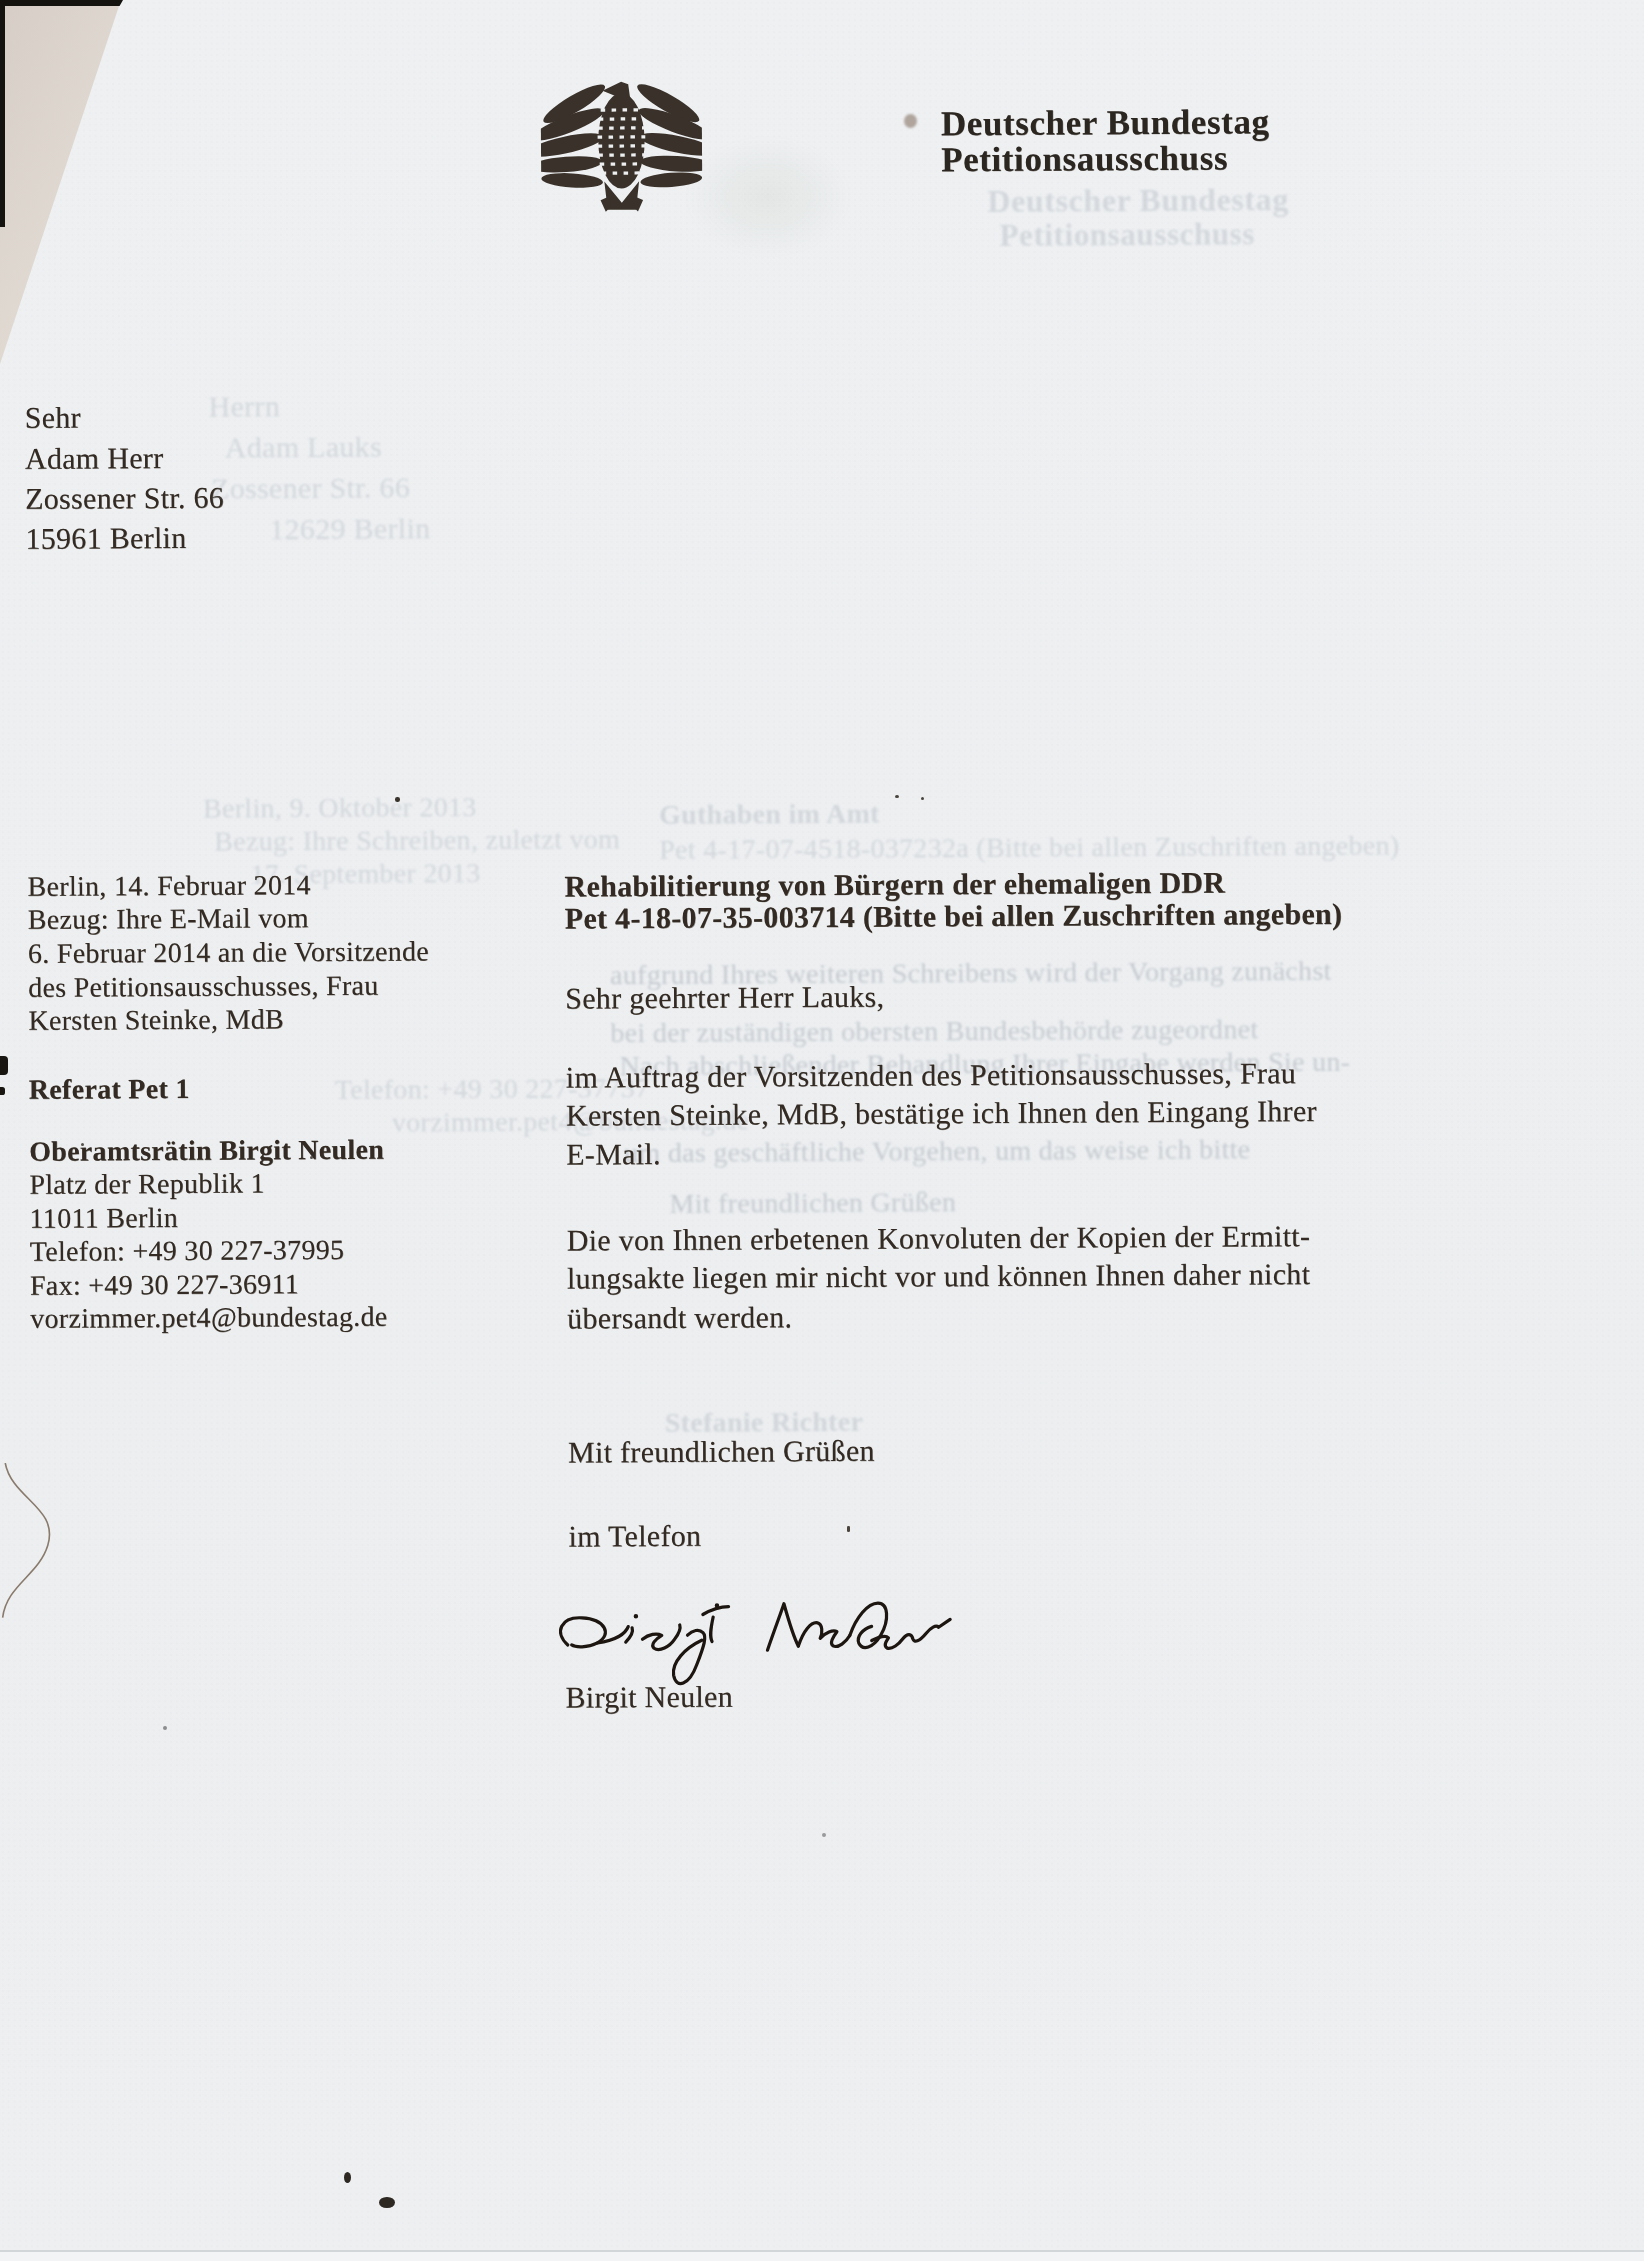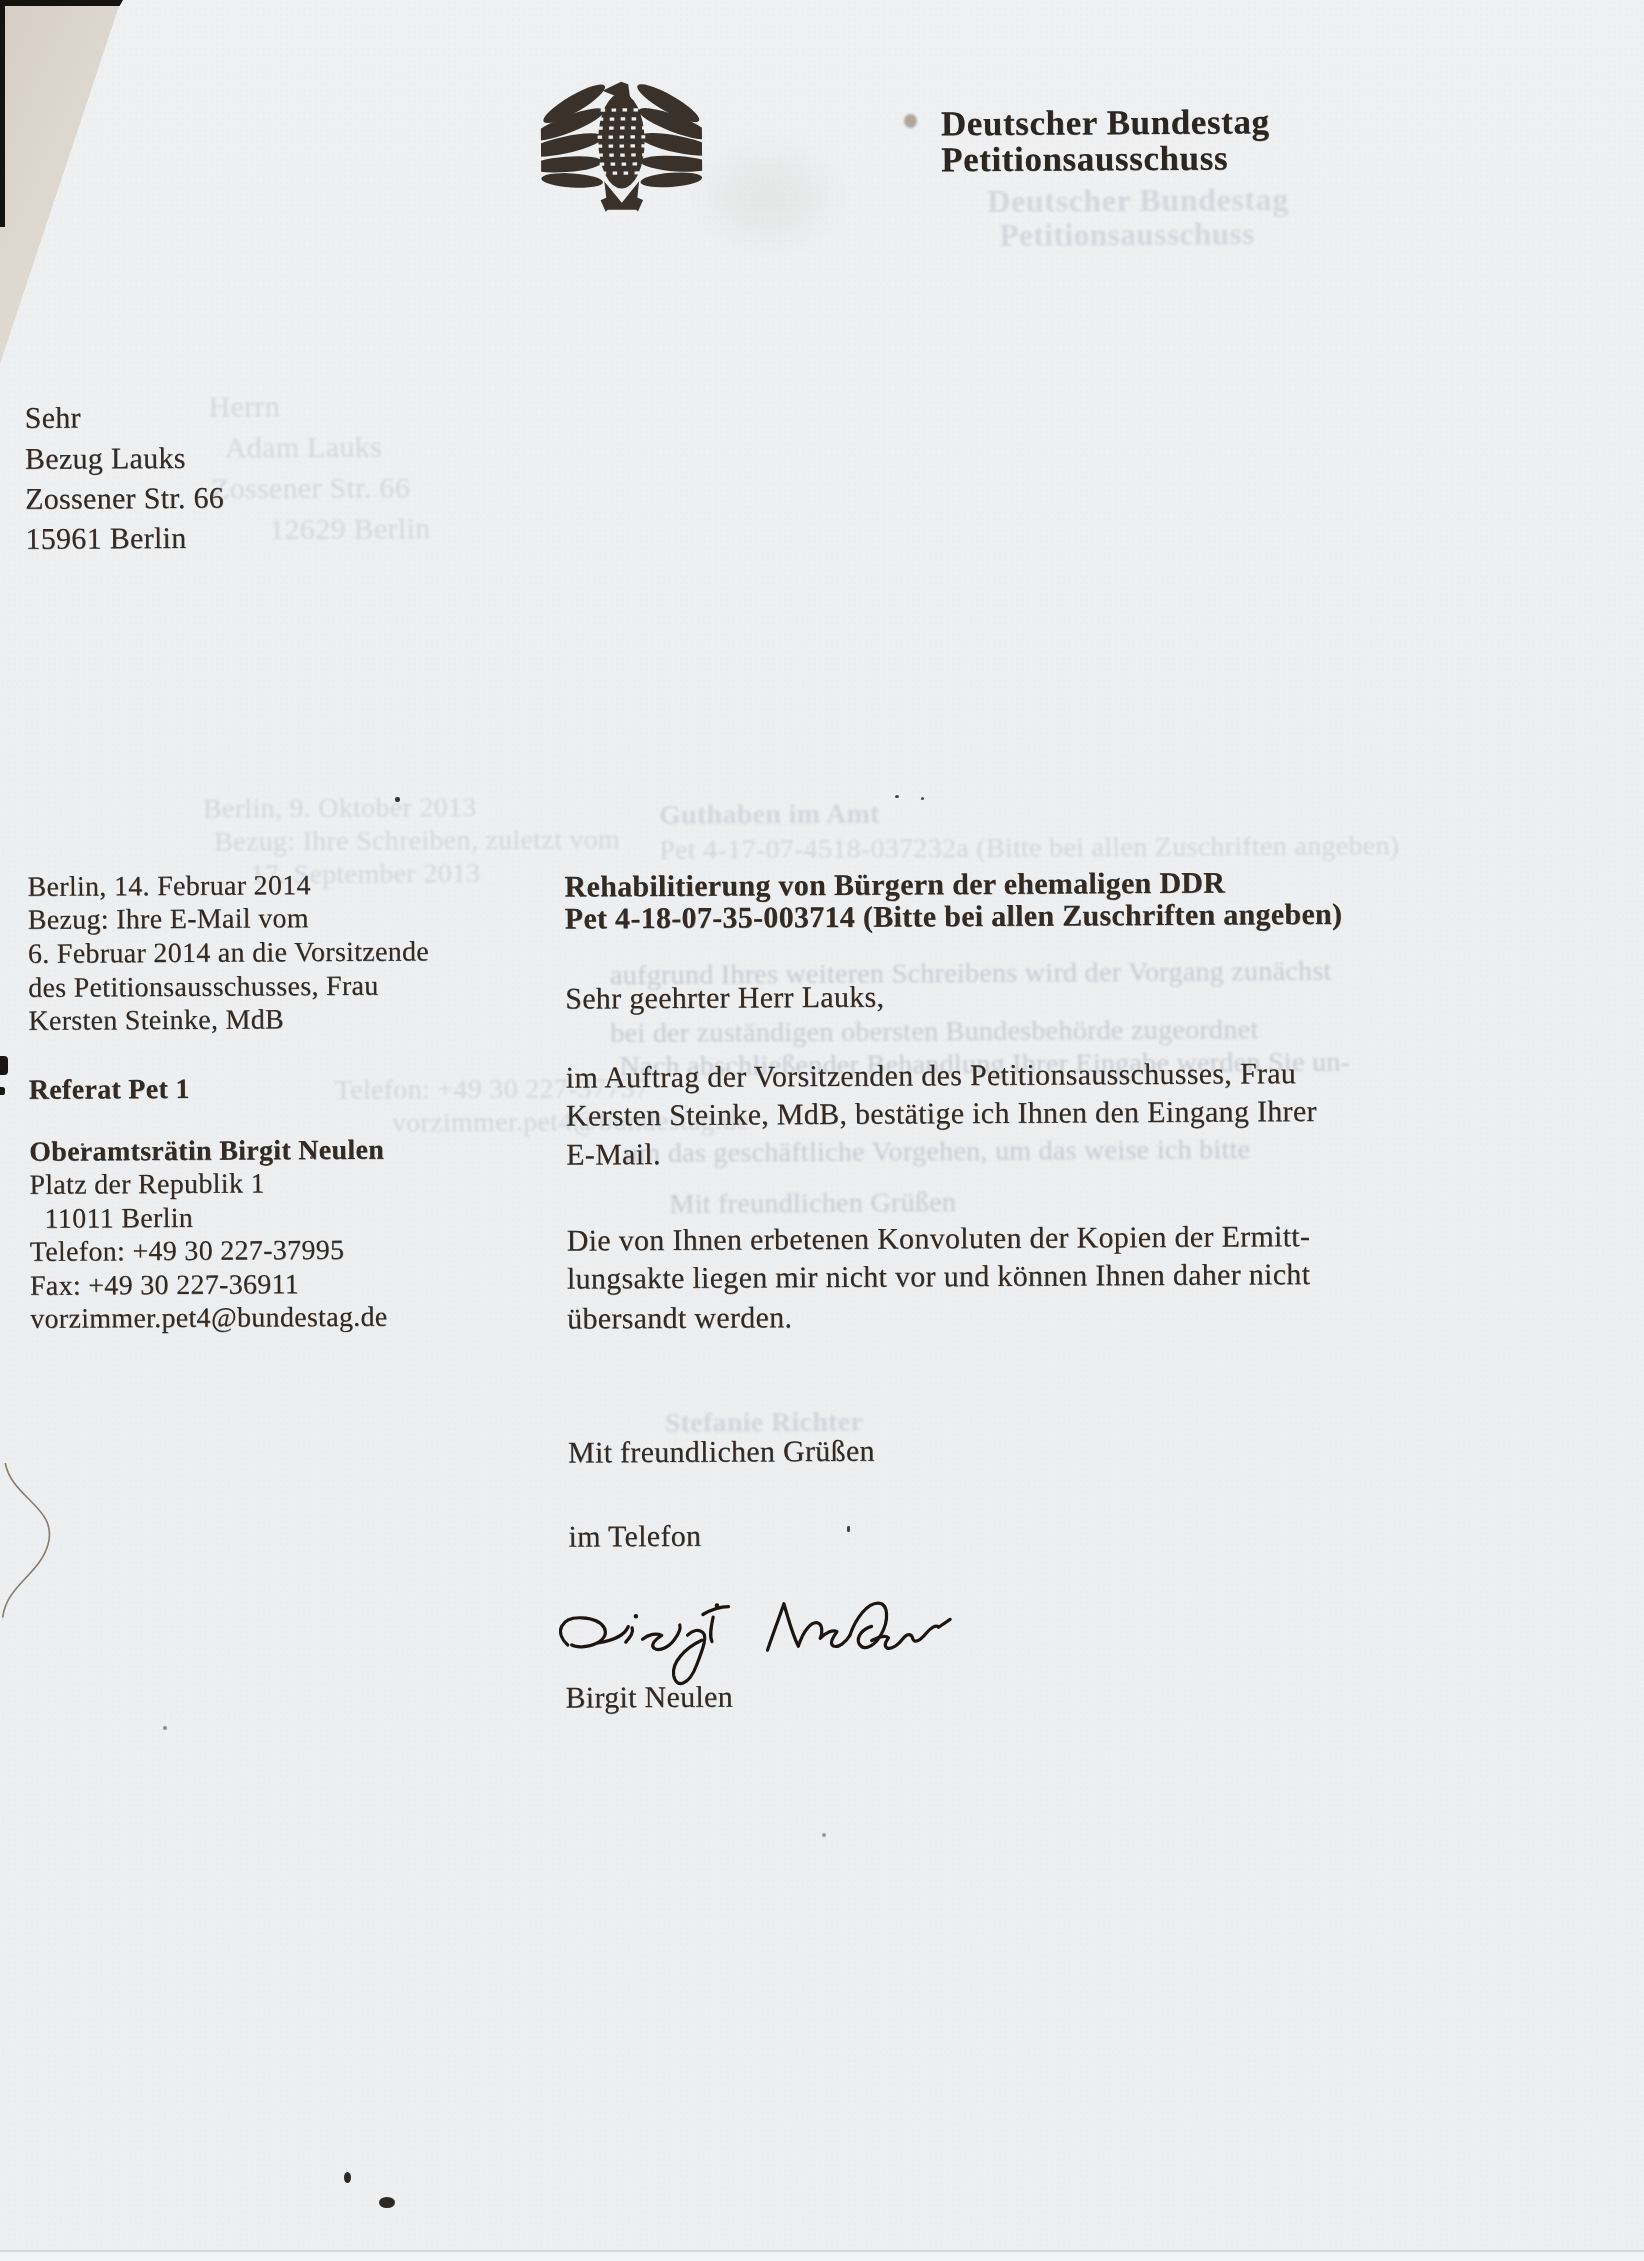--- a/index.html
+++ b/index.html
@@ -79,21 +79,21 @@
         <line x1="94" y1="150" x2="156" y2="150"></line>
       </g>
     </svg>
 
     <div class="line hdr" style="left:947px;top:105px">Deutscher Bundestag</div>
     <div class="line hdr" style="left:947px;top:141px">Petitionsausschuss</div>
     <div class="line hdr ghost2" style="left:993px;top:184px;font-size:32px">Deutscher Bundestag</div>
     <div class="line hdr ghost2" style="left:1005px;top:219px;font-size:31px">Petitionsausschuss</div>
 
     <div class="line addr" style="left:29px;top:396px">Sehr</div>
-    <div class="line addr" style="left:29px;top:437px">Bezug Lauks</div>
+    <div class="line addr" style="left:29px;top:437px">Adam Herr</div>
     <div class="line addr" style="left:29px;top:477px">Zossener Str. 66</div>
     <div class="line addr" style="left:29px;top:517px">15961 Berlin</div>
 
     <div class="line addr ghost2" style="left:213px;top:386px">Herrn</div>
     <div class="line addr ghost2" style="left:229px;top:427px">Adam Lauks</div>
     <div class="line addr ghost2" style="left:215px;top:468px">Zossener Str. 66</div>
     <div class="line addr ghost2" style="left:273px;top:509px">12629 Berlin</div>
 
     <div class="line lcol ghost2" style="left:205px;top:789px">Berlin, 9. Oktober 2013</div>
     <div class="line lcol ghost2" style="left:216px;top:822px">Bezug: Ihre Schreiben, zuletzt vom</div>
@@ -105,21 +105,21 @@
     <div class="line lcol" style="left:29px;top:967px">des Petitionsausschusses, Frau</div>
     <div class="line lcol" style="left:29px;top:1000px">Kersten Steinke, MdB</div>
 
     <div class="line lcol bold" style="left:29px;top:1069px">Referat Pet 1</div>
 
     <div class="line lcol ghost2" style="left:335px;top:1071px">Telefon: +49 30 227-37737</div>
     <div class="line lcol ghost2" style="left:392px;top:1104px">vorzimmer.pet4@bundestag.de</div>
 
     <div class="line lcol bold" style="left:29px;top:1131px">Oberamtsrätin Birgit Neulen</div>
     <div class="line lcol" style="left:29px;top:1164px">Platz der Republik 1</div>
-    <div class="line lcol" style="left:44px;top:1198px">11011 Berlin</div>
+    <div class="line lcol" style="left:29px;top:1198px">11011 Berlin</div>
     <div class="line lcol" style="left:29px;top:1231px">Telefon: +49 30 227-37995</div>
     <div class="line lcol" style="left:29px;top:1265px">Fax: +49 30 227-36911</div>
     <div class="line lcol" style="left:29px;top:1298px">vorzimmer.pet4@bundestag.de</div>
 
     <div class="line ghost2 bold" style="left:661px;top:798px;font-size:28px">Guthaben im Amt</div>
     <div class="line ghost2" style="left:661px;top:833px;font-size:28px">Pet 4-17-07-4518-037232a (Bitte bei allen Zuschriften angeben)</div>
 
     <div class="line subj" style="left:566px;top:868px">Rehabilitierung von Bürgern der ehemaligen DDR</div>
     <div class="line subj" style="left:566px;top:900px">Pet 4-18-07-35-003714 (Bitte bei allen Zuschriften angeben)</div>
 

